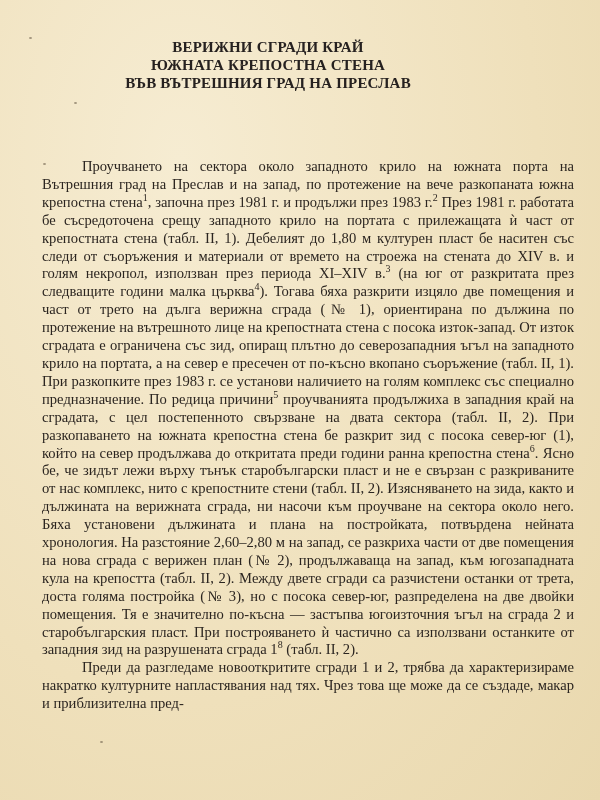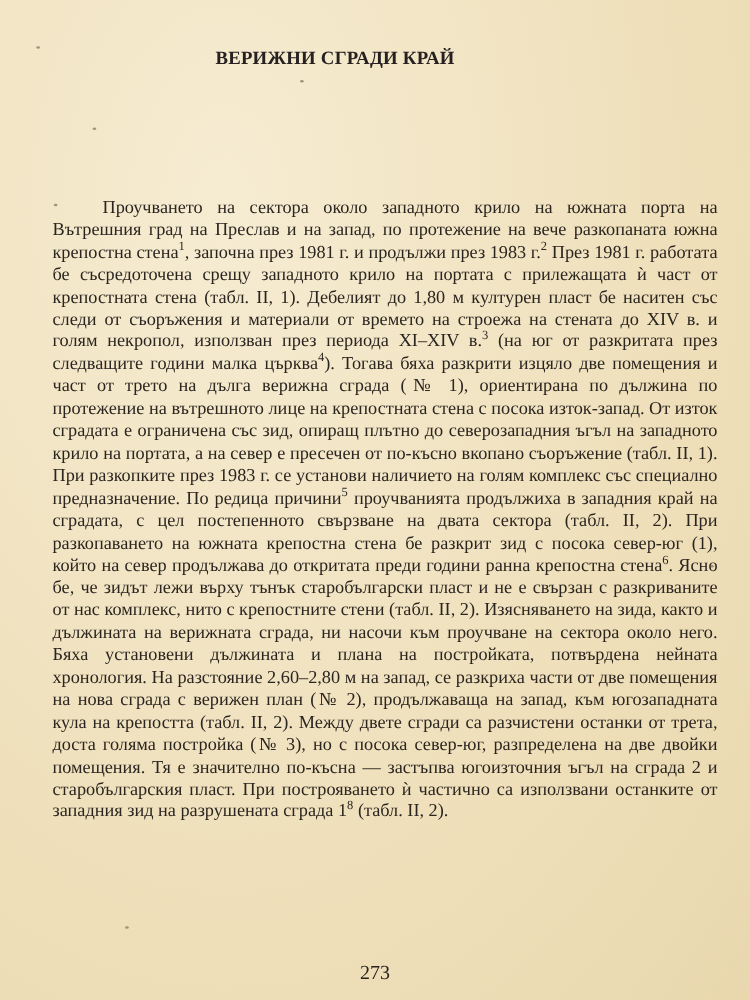--- a/index.html
+++ b/index.html
@@ -38,30 +38,34 @@
     }
     .speck { position: absolute; width: 3px; height: 2px; background: #6b5d4a; border-radius: 50%; opacity: 0.6; }
   </style>
 </head>
 <body>
 
 <div class="page">
 
   <div class="title-block">
     <div class="title-line">ВЕРИЖНИ СГРАДИ КРАЙ</div>
+    <div class="title-line">ЮЖНАТА КРЕПОСТНА СТЕНА</div>
+    <div class="title-line">ВЪВ ВЪТРЕШНИЯ ГРАД НА ПРЕСЛАВ</div>
   </div>
 
 
   <div class="body-text">
     <p class="para">
       <span>Проучването на сектора около западното крило на южната порта на Вътрешния град на Преслав и на запад, по протежение на вече разкопаната южна крепостна стена</span><sup>1</sup><span>, започна през 1981 г. и продължи през 1983 г.</span><sup>2</sup><span> През 1981 г. работата бе съсредоточена срещу западното крило на портата с прилежащата ѝ част от крепостната стена (табл. II, 1). Дебелият до 1,80 м културен пласт бе наситен със следи от съоръжения и материали от времето на строежа на стената до XIV в. и голям некропол, използван през периода XI–XIV в.</span><sup>3</sup><span> (на юг от разкритата през следващите години малка църква</span><sup>4</sup><span>). Тогава бяха разкрити изцяло две помещения и част от трето на дълга верижна сграда (№ 1), ориентирана по дължина по протежение на вътрешното лице на крепостната стена с посока изток-запад. От изток сградата е ограничена със зид, опиращ плътно до северозападния ъгъл на западното крило на портата, а на север е пресечен от по-късно вкопано съоръжение (табл. II, 1). При разкопките през 1983 г. се установи наличието на голям комплекс със специално предназначение. По редица причини</span><sup>5</sup><span> проучванията продължиха в западния край на сградата, с цел постепенното свързване на двата сектора (табл. II, 2). При разкопаването на южната крепостна стена бе разкрит зид с посока север-юг (1), който на север продължава до откритата преди години ранна крепостна стена</span><sup>6</sup><span>. Ясно бе, че зидът лежи върху тънък старобългарски пласт и не е свързан с разкриваните от нас комплекс, нито с крепостните стени (табл. II, 2). Изясняването на зида, както и дължината на верижната сграда, ни насочи към проучване на сектора около него. Бяха установени дължината и плана на постройката, потвърдена нейната хронология. На разстояние 2,60–2,80 м на запад, се разкриха части от две помещения на нова сграда с верижен план (№ 2), продължаваща на запад, към югозападната кула на крепостта (табл. II, 2). Между двете сгради са разчистени останки от трета, доста голяма постройка (№ 3), но с посока север-юг, разпределена на две двойки помещения. Тя е значително по-късна — застъпва югоизточния ъгъл на сграда 2 и старобългарския пласт. При построяването ѝ частично са използвани останките от западния зид на разрушената сграда 1</span><sup>8</sup><span> (табл. II, 2).</span>
     </p>
+    <p class="para">
+      <span>Преди да разгледаме новооткритите сгради 1 и 2, трябва да характеризираме накратко културните напластявания над тях. Чрез това ще може да се създаде, макар и приблизителна пред-</span>
+    </p>
   </div>
 
-  <div class="page-number">273</div>
 
   <span class="speck" style="left:29px;top:37px;"></span>
   <span class="speck" style="left:74px;top:102px;"></span>
   <span class="speck" style="left:240px;top:64px;"></span>
   <span class="speck" style="left:43px;top:163px;"></span>
   <span class="speck" style="left:568px;top:452px;"></span>
   <span class="speck" style="left:100px;top:741px;"></span>
 </div>
 
 </body></html>

